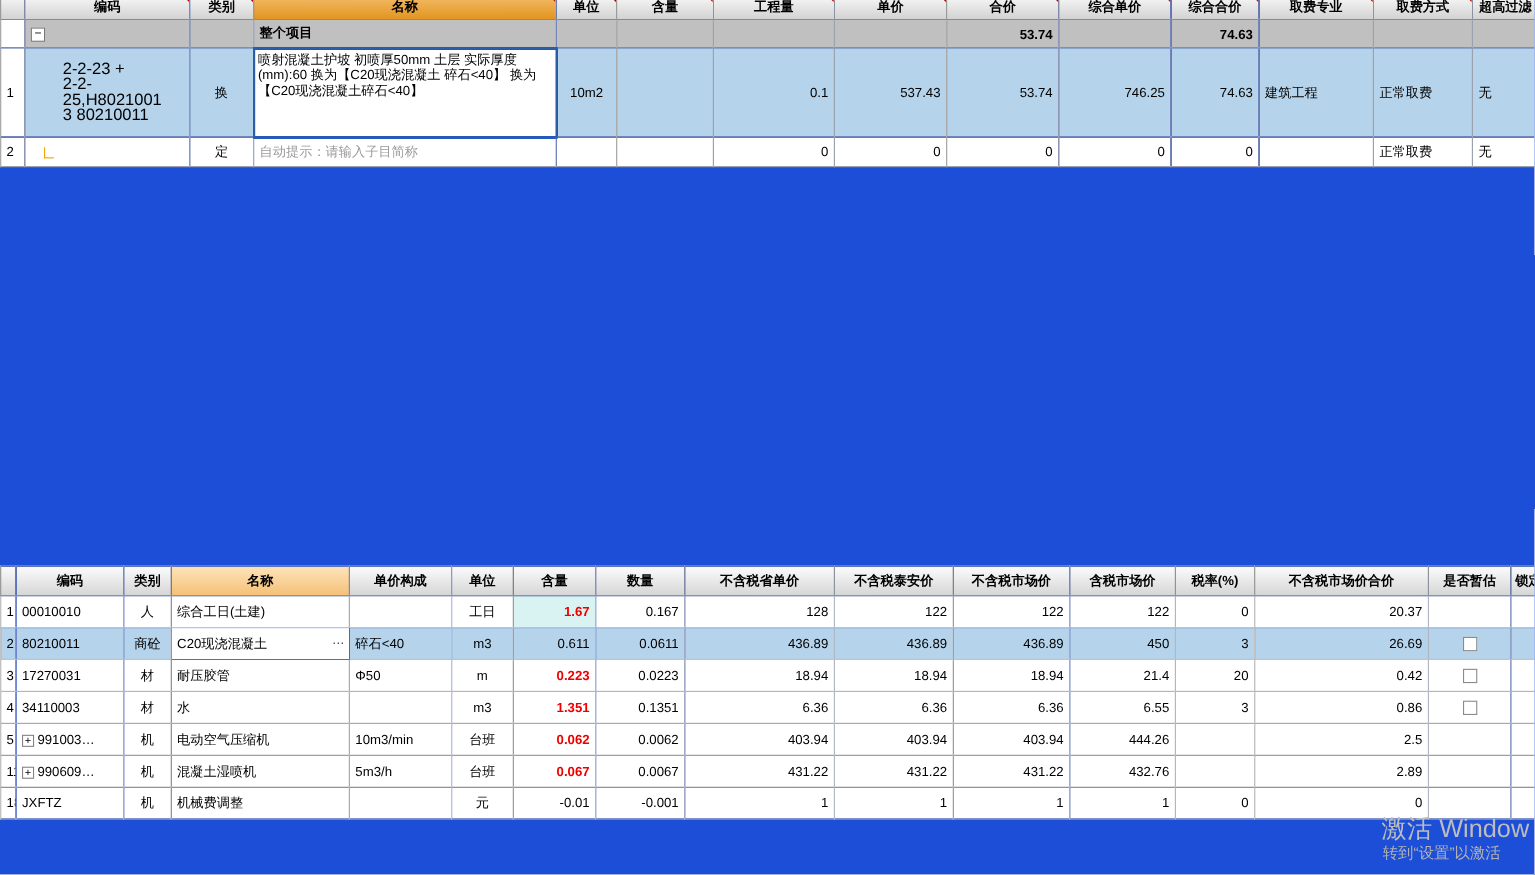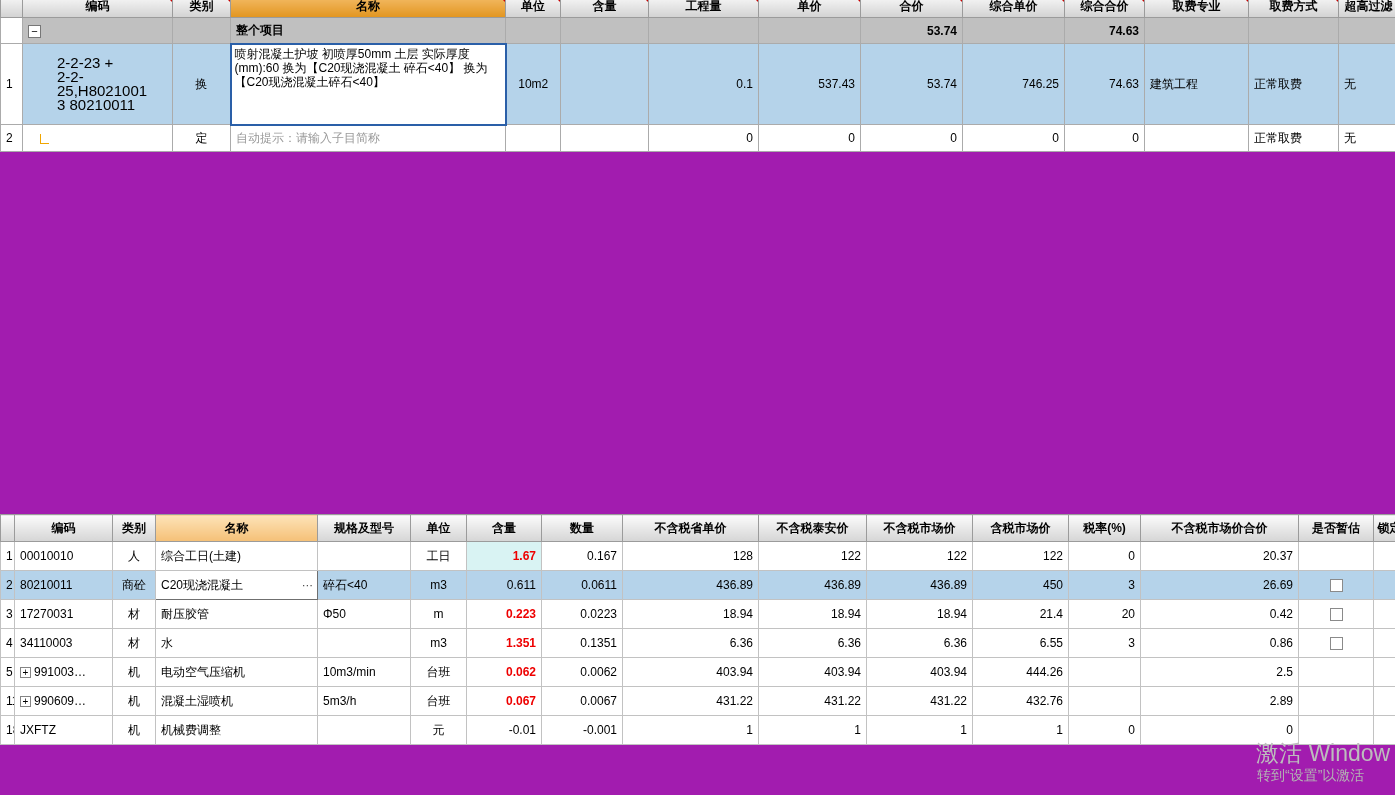--- a/index.html
+++ b/index.html
@@ -1,18 +1,18 @@
 <!DOCTYPE html>
 <html><head>
 <meta charset="utf-8">
 <style>
   * { box-sizing: border-box; margin: 0; padding: 0; }
   html,body { width:1395px; height:795px; overflow:hidden; background:#fff;
     font-family:"Liberation Sans","DejaVu Sans",sans-serif; font-size:12px; color:#000; }
-  #stage { position:relative; width:1395px; height:795px; overflow:hidden; background:#a21caf; }
+  #stage { position:relative; width:1395px; height:795px; overflow:hidden; background:#1d4ed8; }
 
   
   table { border-collapse:collapse; table-layout:fixed; }
   .ttable { position:absolute; top:-5px; left:0; width:1398px; font-size:12px; }
   .ttable th { height:22px; background:linear-gradient(#f7f7f7,#d2d2d2); border:1px solid #9b9b9b;
     font-weight:bold; text-align:center; position:relative; overflow:hidden; white-space:nowrap; }
   .ttable th.name-h { background:linear-gradient(#f3bb66,#e2951f); }
   .ttable th.tri::after { content:""; position:absolute; top:0; right:0; width:0; height:0;
     border-top:6px solid #c80000; border-left:6px solid transparent; }
   .ttable td { border:1px solid #ababab; padding:0 5px; overflow:hidden; white-space:nowrap; background:#fff; }
@@ -174,21 +174,21 @@
         <col style="width:158px">
         <col style="width:75px">
         <col style="width:32px">
     </colgroup>
     <thead>
       <tr>
         <th></th>
         <th>编码</th>
         <th>类别</th>
         <th class="name-h">名称</th>
-        <th>规格及型号</th>
+        <th>单价构成</th>
         <th>单位</th>
         <th>含量</th>
         <th>数量</th>
         <th>不含税省单价</th>
         <th>不含税泰安价</th>
         <th>不含税市场价</th>
         <th>含税市场价</th>
         <th>税率(%)</th>
         <th>不含税市场价合价</th>
         <th>是否暂估</th>

